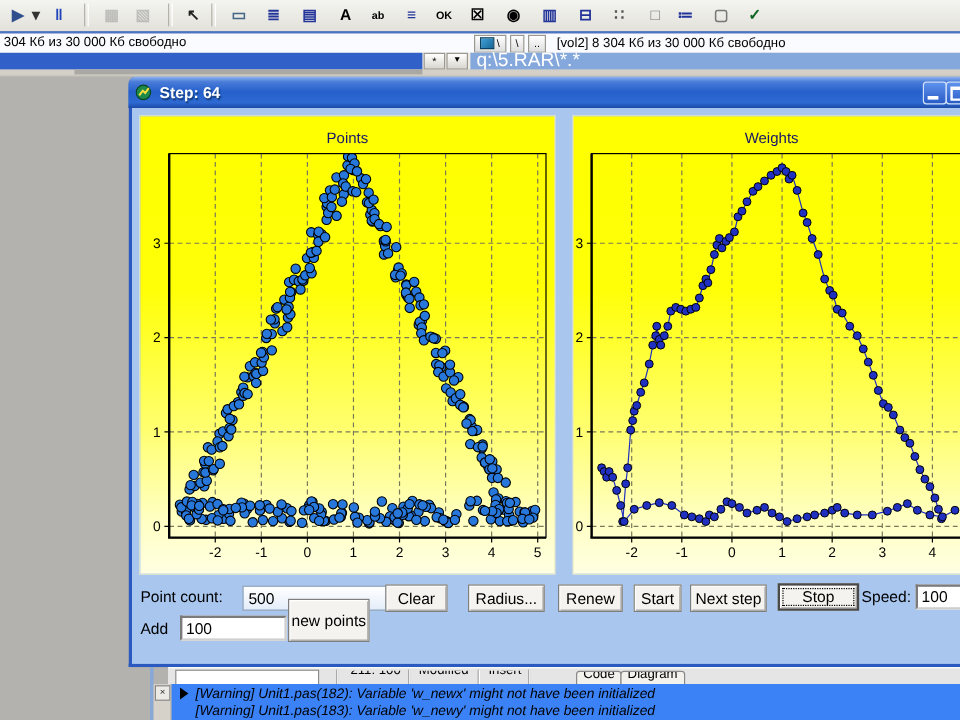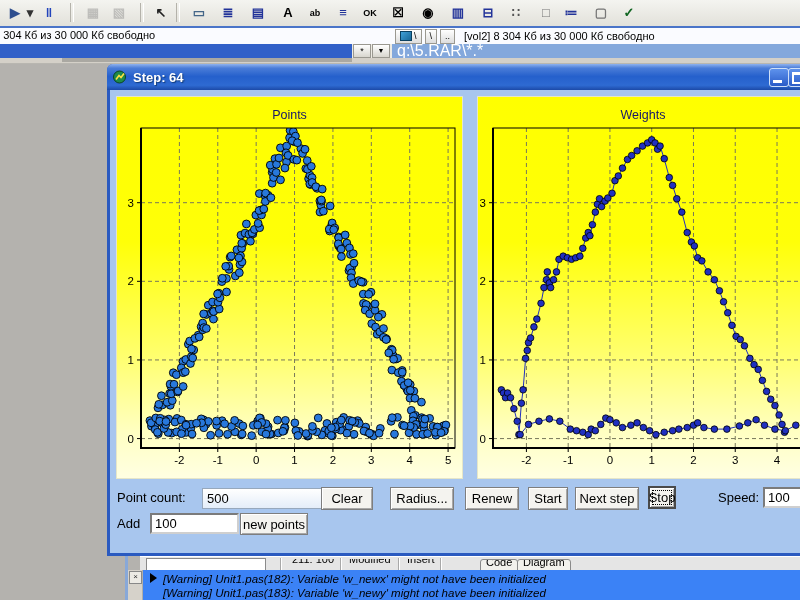--- a/index.html
+++ b/index.html
@@ -749,29 +749,29 @@
           </svg>
         </div>
 
       <div class="ctl-label" style="left:7px;top:400px">Point count:</div>
       <div class="flat-field" style="left:80px;top:398px;width:122px">500</div>
       <div class="btn" style="left:211px;top:397px;width:52px">Clear</div>
       <div class="btn" style="left:280px;top:397px;width:64px">Radius...</div>
       <div class="btn" style="left:355px;top:397px;width:54px">Renew</div>
       <div class="btn" style="left:418px;top:397px;width:40px">Start</div>
       <div class="btn" style="left:465px;top:397px;width:64px">Next step</div>
-      <div class="btn default" style="left:538px;top:396px;width:28px">Stop</div>
+      <div class="btn default" style="left:538px;top:396px;width:68px">Stop</div>
       <div class="ctl-label" style="left:608px;top:400px">Speed:</div>
       <div class="edit" style="left:653px;top:397px;width:42px">100
         
       </div>
 
       <div class="ctl-label" style="left:7px;top:426px">Add</div>
       <div class="edit" style="left:40px;top:423px;width:82px">100</div>
-      <div class="btn" style="left:130px;top:423px;width:68px;height:22px">new points</div>
+      <div class="btn" style="left:130px;top:409px;width:68px;height:36px">new points</div>
     </div>
   </div>
 
   <div class="below-edge"></div>
   <div class="status-strip">
     <div class="status-edit"></div>
     <div class="status-vsep" style="left:140px"></div>
     <div class="status-cell" style="left:152px">
         <span>211: 100</span>
       </div>

